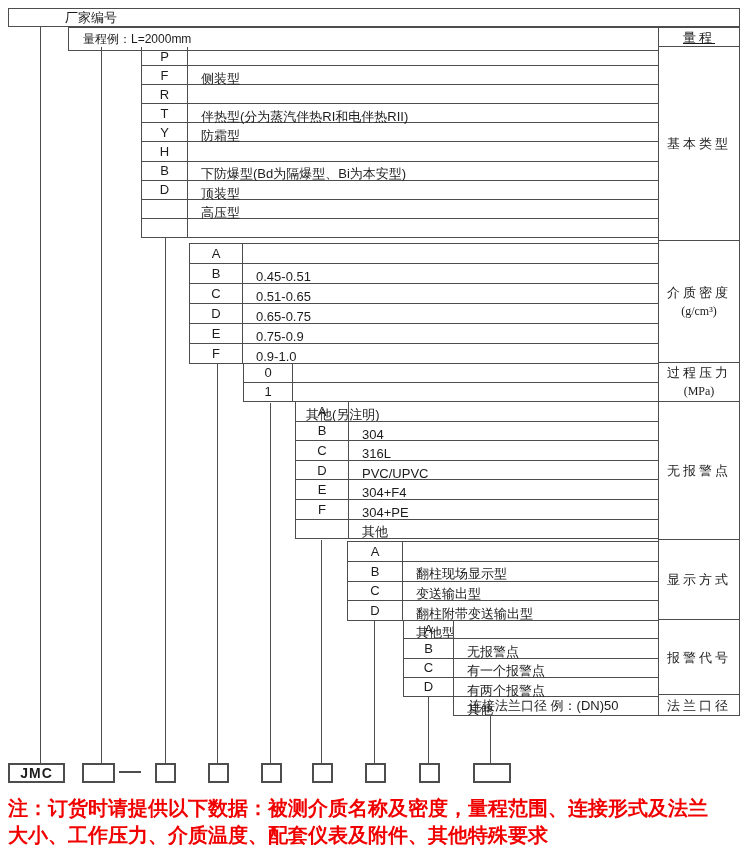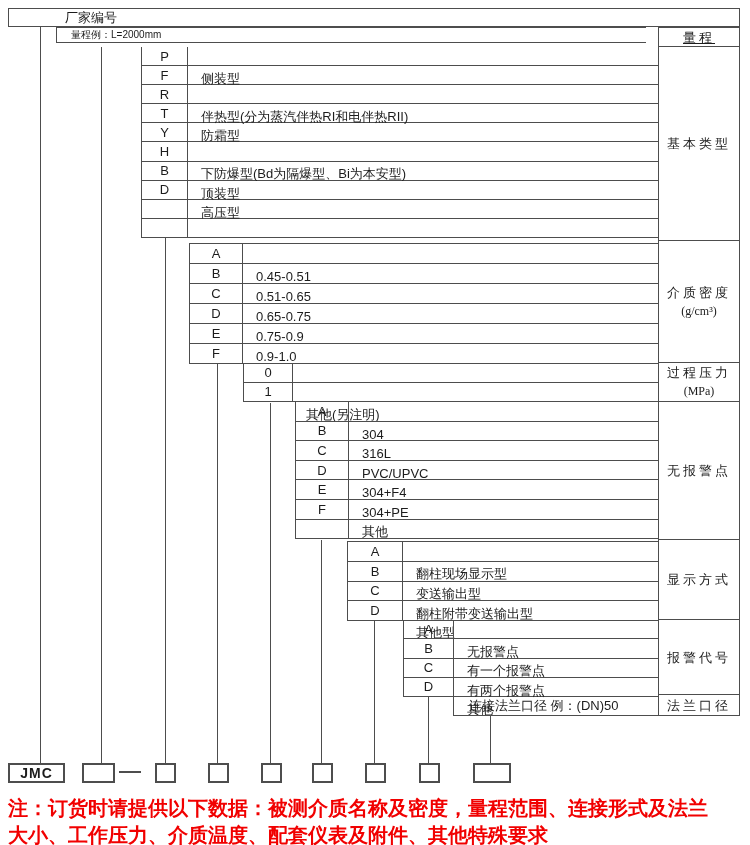--- a/index.html
+++ b/index.html
@@ -8,22 +8,22 @@
   }
   html,body{margin:0;padding:0;background:#ffffff;}
   #stage{
     position:relative;width:750px;height:845px;background:#ffffff;overflow:hidden;
     font-family:"Liberation Sans","DejaVu Sans",sans-serif;color:var(--txt);
   }
   .abs{position:absolute;box-sizing:border-box;}
   
   .mfr-box{left:8px;top:8px;width:732px;height:19px;border:1px solid var(--line);
     display:flex;align-items:center;padding-left:56px;font-size:13px;}
-  .range-box{left:56px;top:27px;width:590px;height:16px;border:1px solid var(--line);border-right:none;
-    display:flex;align-items:center;padding-left:14px;font-size:10px;}
+  .range-box{left:68px;top:27px;width:590px;height:24px;border:1px solid var(--line);border-right:none;
+    display:flex;align-items:center;padding-left:14px;font-size:12px;}
   
   .sect{position:absolute;box-sizing:border-box;border-left:1px solid var(--line);}
   .sect.topline{border-top:1px solid var(--line);}
   .trow{display:flex;box-sizing:border-box;border-bottom:1px solid var(--line);}
   .tcode{box-sizing:border-box;border-right:1px solid var(--line);display:flex;align-items:center;justify-content:center;font-size:13px;}
   .tdesc{flex:1;display:flex;align-items:center;padding-left:13px;font-size:13px;white-space:nowrap;margin-top:32px;}
   
   .flange-row{left:453px;top:697px;width:205px;height:19px;border-left:1px solid var(--line);border-bottom:1px solid var(--line);
     display:flex;align-items:center;padding-left:15px;font-size:13px;white-space:nowrap;}
   

